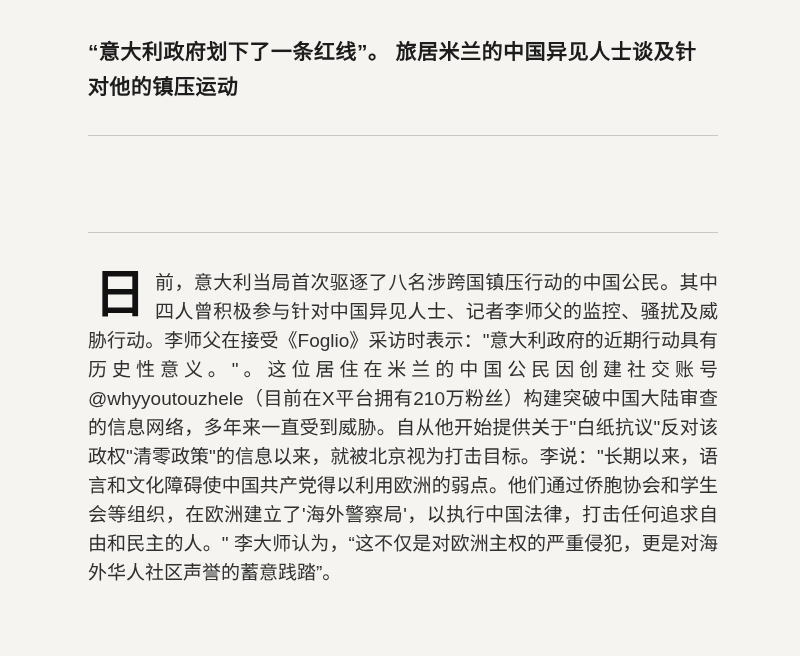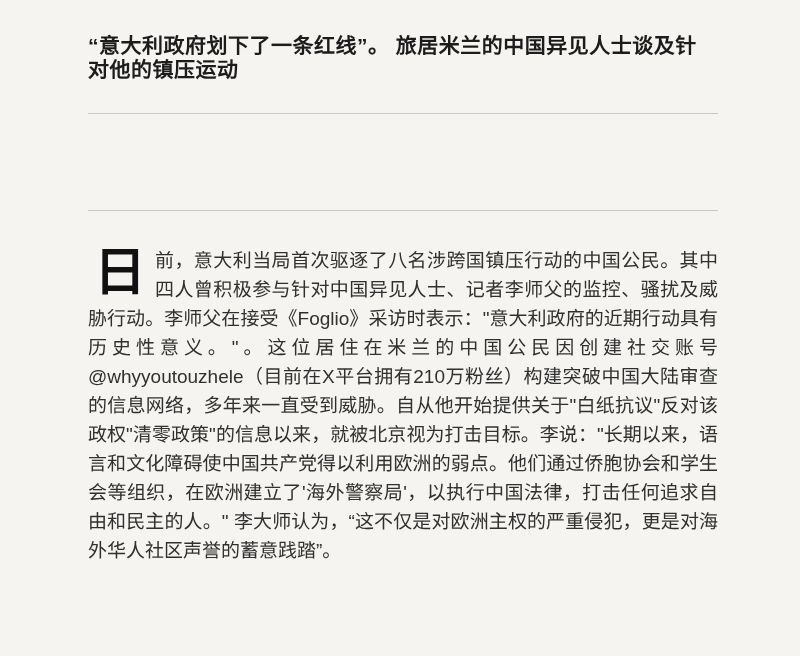--- a/index.html
+++ b/index.html
@@ -14,21 +14,21 @@
     font-family: "Liberation Sans", "DejaVu Sans", sans-serif;
   }
   .article {
     margin-left: 88px;
     width: 630px;
   }
   .article-title {
     margin: 0;
     padding-top: 34px;
     font-size: 21px;
-    line-height: 24px;
+    line-height: 35px;
     font-weight: 700;
     color: #1c1c1c;
     letter-spacing: 0.5px;
   }
   .figure-space {
     margin-top: 31px;
     height: 96px;
     border-top: 1px solid #c9c8c5;
     border-bottom: 1px solid #c9c8c5;
     background: transparent;

